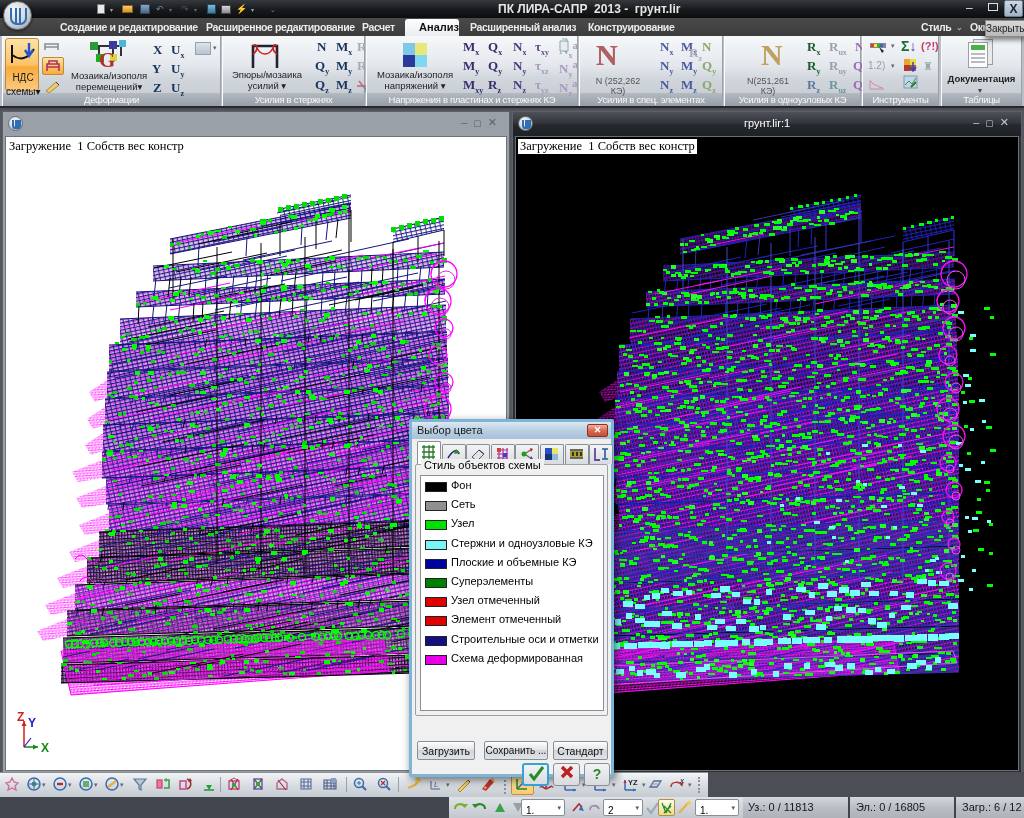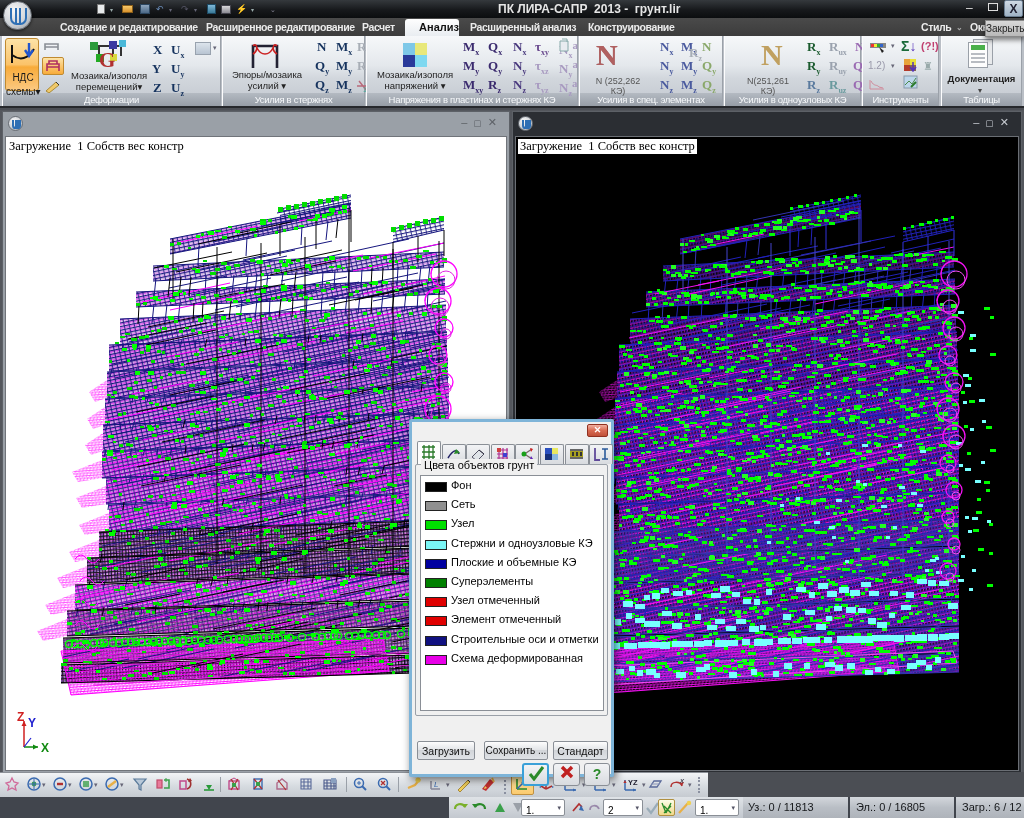--- a/index.html
+++ b/index.html
@@ -458,20 +458,21 @@
             <path d="M22 40l-5 -2.5v5z" fill="#108a10"></path>
         <path d="M8 40l7 -9" stroke="#2020d0" stroke-width="1.2"></path>
         <text x="1" y="14" font-size="12" font-weight="bold" fill="#d02020">Z</text>
         <text x="12" y="20" font-size="12" font-weight="bold" fill="#2020d0">Y</text>
         <text x="25" y="45" font-size="12" font-weight="bold" fill="#108a10">X</text>
       </svg>
     </div>
   </div>
 </div>
 <div class="win" style="left:512px;top:111px;width:510px;height:663px;background:#2b2e33">
+  <div class="wtitle" style="background:linear-gradient(#4d5158,#33373d 45%,#24272c 55%,#1e2125);color:#fff">грунт.lir:1</div>
   <div class="abs" style="left:5px;top:4px;width:15px;height:15px;border-radius:50%;background:radial-gradient(circle at 38% 32%,#f8f8f8,#cfd3d8 55%,#8f959c);border:1px solid #6a6f76;">
 <div class="abs" style="left:3.3px;top:3.0px;width:8.4px;height:9.0px;border:2px solid #2e6fb4;border-top:none;border-radius:0 0 40% 40%"></div>
 <div class="abs" style="left:5.55px;top:3.3px;width:2px;height:7.5px;background:#2e6fb4"></div>
 <div class="abs" style="left:7.800000000000001px;top:3.3px;width:2px;height:7.5px;background:#2e6fb4"></div>
       </div>
   <div class="wbtns" style="color:#c8ccd2"><span>–</span><span style="font-size:9px">▢</span><span>✕</span></div>
   <div class="abs" style="left:2px;top:24px;width:504px;height:635px;background:#000;border:1px solid #6a6e74">
     <div class="abs" style="left:1px;top:1px;background:#fff;color:#000;font-family:'Liberation Serif',serif;font-size:12.5px;padding:0 2px;border:1px solid #000">Загружение&nbsp; 1 Собств вес констр</div>
     <svg width="502" height="631" viewBox="0 0 502 631">
           <defs>
@@ -789,20 +790,21 @@
     <div class="abs" style="left:677px;top:800px;width:17px;height:16px"><svg width="16" height="15">
         <path d="M2 13L12 2" stroke="#e8b048" stroke-width="2.2"></path>
         <circle cx="12" cy="3" r="2.2" fill="#f0d050"></circle>
       </svg></div>
     <div class="abs" style="left:695px;top:799px;width:44px;height:17px;background:#fff;border:1px solid #8a8f96;border-radius:2px"><span style="font-size:10px;padding-left:4px;line-height:15px;display:inline-block">1.</span><span style="float:right;font-size:7px;color:#556;margin:4px 3px 0 0">▾</span></div>
     <div class="statseg" style="left:743px;width:105px;padding-left:5px">Уз.: 0 / 11813</div>
     <div class="statseg" style="left:850px;width:104px;padding-left:6px">Эл.: 0 / 16805</div>
     <div class="statseg" style="left:956px;width:68px;padding-left:6px">Загр.: 6 / 12</div>
 
 <div class="abs" id="dlg">
+  <div id="dlgtitle">Выбор цвета</div>
   <div class="abs" style="right:3px;top:2px;width:21px;height:13px;background:linear-gradient(#f0b0a0,#d86a52 50%,#c05038);border:1px solid #903020;border-radius:2px;color:#fff;text-align:center;line-height:11px;font-size:9px;font-weight:bold">✕</div>
   <div class="abs" style="left:2px;top:19px;width:196px;height:24px">
         <div class="abs" style="left:3.0px;top:0px;width:24px;height:23px;background:#fdfdfd;border:1px solid #8a8f96;border-bottom:none;border-radius:2px 2px 0 0"></div>
         <div class="abs" style="left:27.6px;top:3px;width:24px;height:20px;background:linear-gradient(#f2f3f5,#d8dbdf);border:1px solid #8a8f96;border-bottom:none;border-radius:2px 2px 0 0"></div>
         <div class="abs" style="left:52.2px;top:3px;width:24px;height:20px;background:linear-gradient(#f2f3f5,#d8dbdf);border:1px solid #8a8f96;border-bottom:none;border-radius:2px 2px 0 0"></div>
         <div class="abs" style="left:76.80000000000001px;top:3px;width:24px;height:20px;background:linear-gradient(#f2f3f5,#d8dbdf);border:1px solid #8a8f96;border-bottom:none;border-radius:2px 2px 0 0"></div>
         <div class="abs" style="left:101.4px;top:3px;width:24px;height:20px;background:linear-gradient(#f2f3f5,#d8dbdf);border:1px solid #8a8f96;border-bottom:none;border-radius:2px 2px 0 0"></div>
         <div class="abs" style="left:126.0px;top:3px;width:24px;height:20px;background:linear-gradient(#f2f3f5,#d8dbdf);border:1px solid #8a8f96;border-bottom:none;border-radius:2px 2px 0 0"></div>
         <div class="abs" style="left:150.60000000000002px;top:3px;width:24px;height:20px;background:linear-gradient(#f2f3f5,#d8dbdf);border:1px solid #8a8f96;border-bottom:none;border-radius:2px 2px 0 0"></div>
         <div class="abs" style="left:175.20000000000002px;top:3px;width:24px;height:20px;background:linear-gradient(#f2f3f5,#d8dbdf);border:1px solid #8a8f96;border-bottom:none;border-radius:2px 2px 0 0"></div>
@@ -841,21 +843,21 @@
             <rect x="4" y="6" width="2" height="4" fill="#333"></rect>
             <rect x="8" y="6" width="2" height="4" fill="#333"></rect>
             <rect x="12" y="6" width="2" height="4" fill="#333"></rect>
           </svg></div>
         <div class="abs" style="left:178.20000000000002px;top:5px;width:18px;height:16px"><svg width="18" height="16">
             <path d="M3 2v12h5" stroke="#604a9a" stroke-width="1.8" fill="none"></path>
             <path d="M10 3h6m-3 0v10m-3 0h6" stroke="#2a5a9a" stroke-width="1.6" fill="none"></path>
           </svg></div>
       </div>
   <div class="abs" style="left:3px;top:42px;width:193px;height:252px;border:1px solid #9aa0a8;border-radius:2px">
-    <div class="abs" style="left:5px;top:-6px;background:#f0f0f0;padding:0 3px;font-size:11px;color:#000">Цвета объектов грунт</div>
+    <div class="abs" style="left:5px;top:-6px;background:#f0f0f0;padding:0 3px;font-size:11px;color:#000">Стиль объектов схемы</div>
     <div class="abs" style="left:4px;top:10px;width:184px;height:236px;background:#fff;border:1px solid #8a8f96">
           <div class="abs" style="left:4px;top:6.0px;width:22px;height:10px;background:#000000;border:1px solid #222"></div>
           <div class="abs" style="left:30px;top:3.0px;font-size:11px;color:#000;white-space:nowrap">Фон</div>
           <div class="abs" style="left:4px;top:25.2px;width:22px;height:10px;background:#909090;border:1px solid #222"></div>
           <div class="abs" style="left:30px;top:22.2px;font-size:11px;color:#000;white-space:nowrap">Сеть</div>
           <div class="abs" style="left:4px;top:44.4px;width:22px;height:10px;background:#00e000;border:1px solid #222"></div>
           <div class="abs" style="left:30px;top:41.4px;font-size:11px;color:#000;white-space:nowrap">Узел</div>
           <div class="abs" style="left:4px;top:63.599999999999994px;width:22px;height:10px;background:#7af5f5;border:1px solid #222"></div>
           <div class="abs" style="left:30px;top:60.599999999999994px;font-size:11px;color:#000;white-space:nowrap">Стержни и одноузловые КЭ</div>
           <div class="abs" style="left:4px;top:82.8px;width:22px;height:10px;background:#0000a0;border:1px solid #222"></div>

